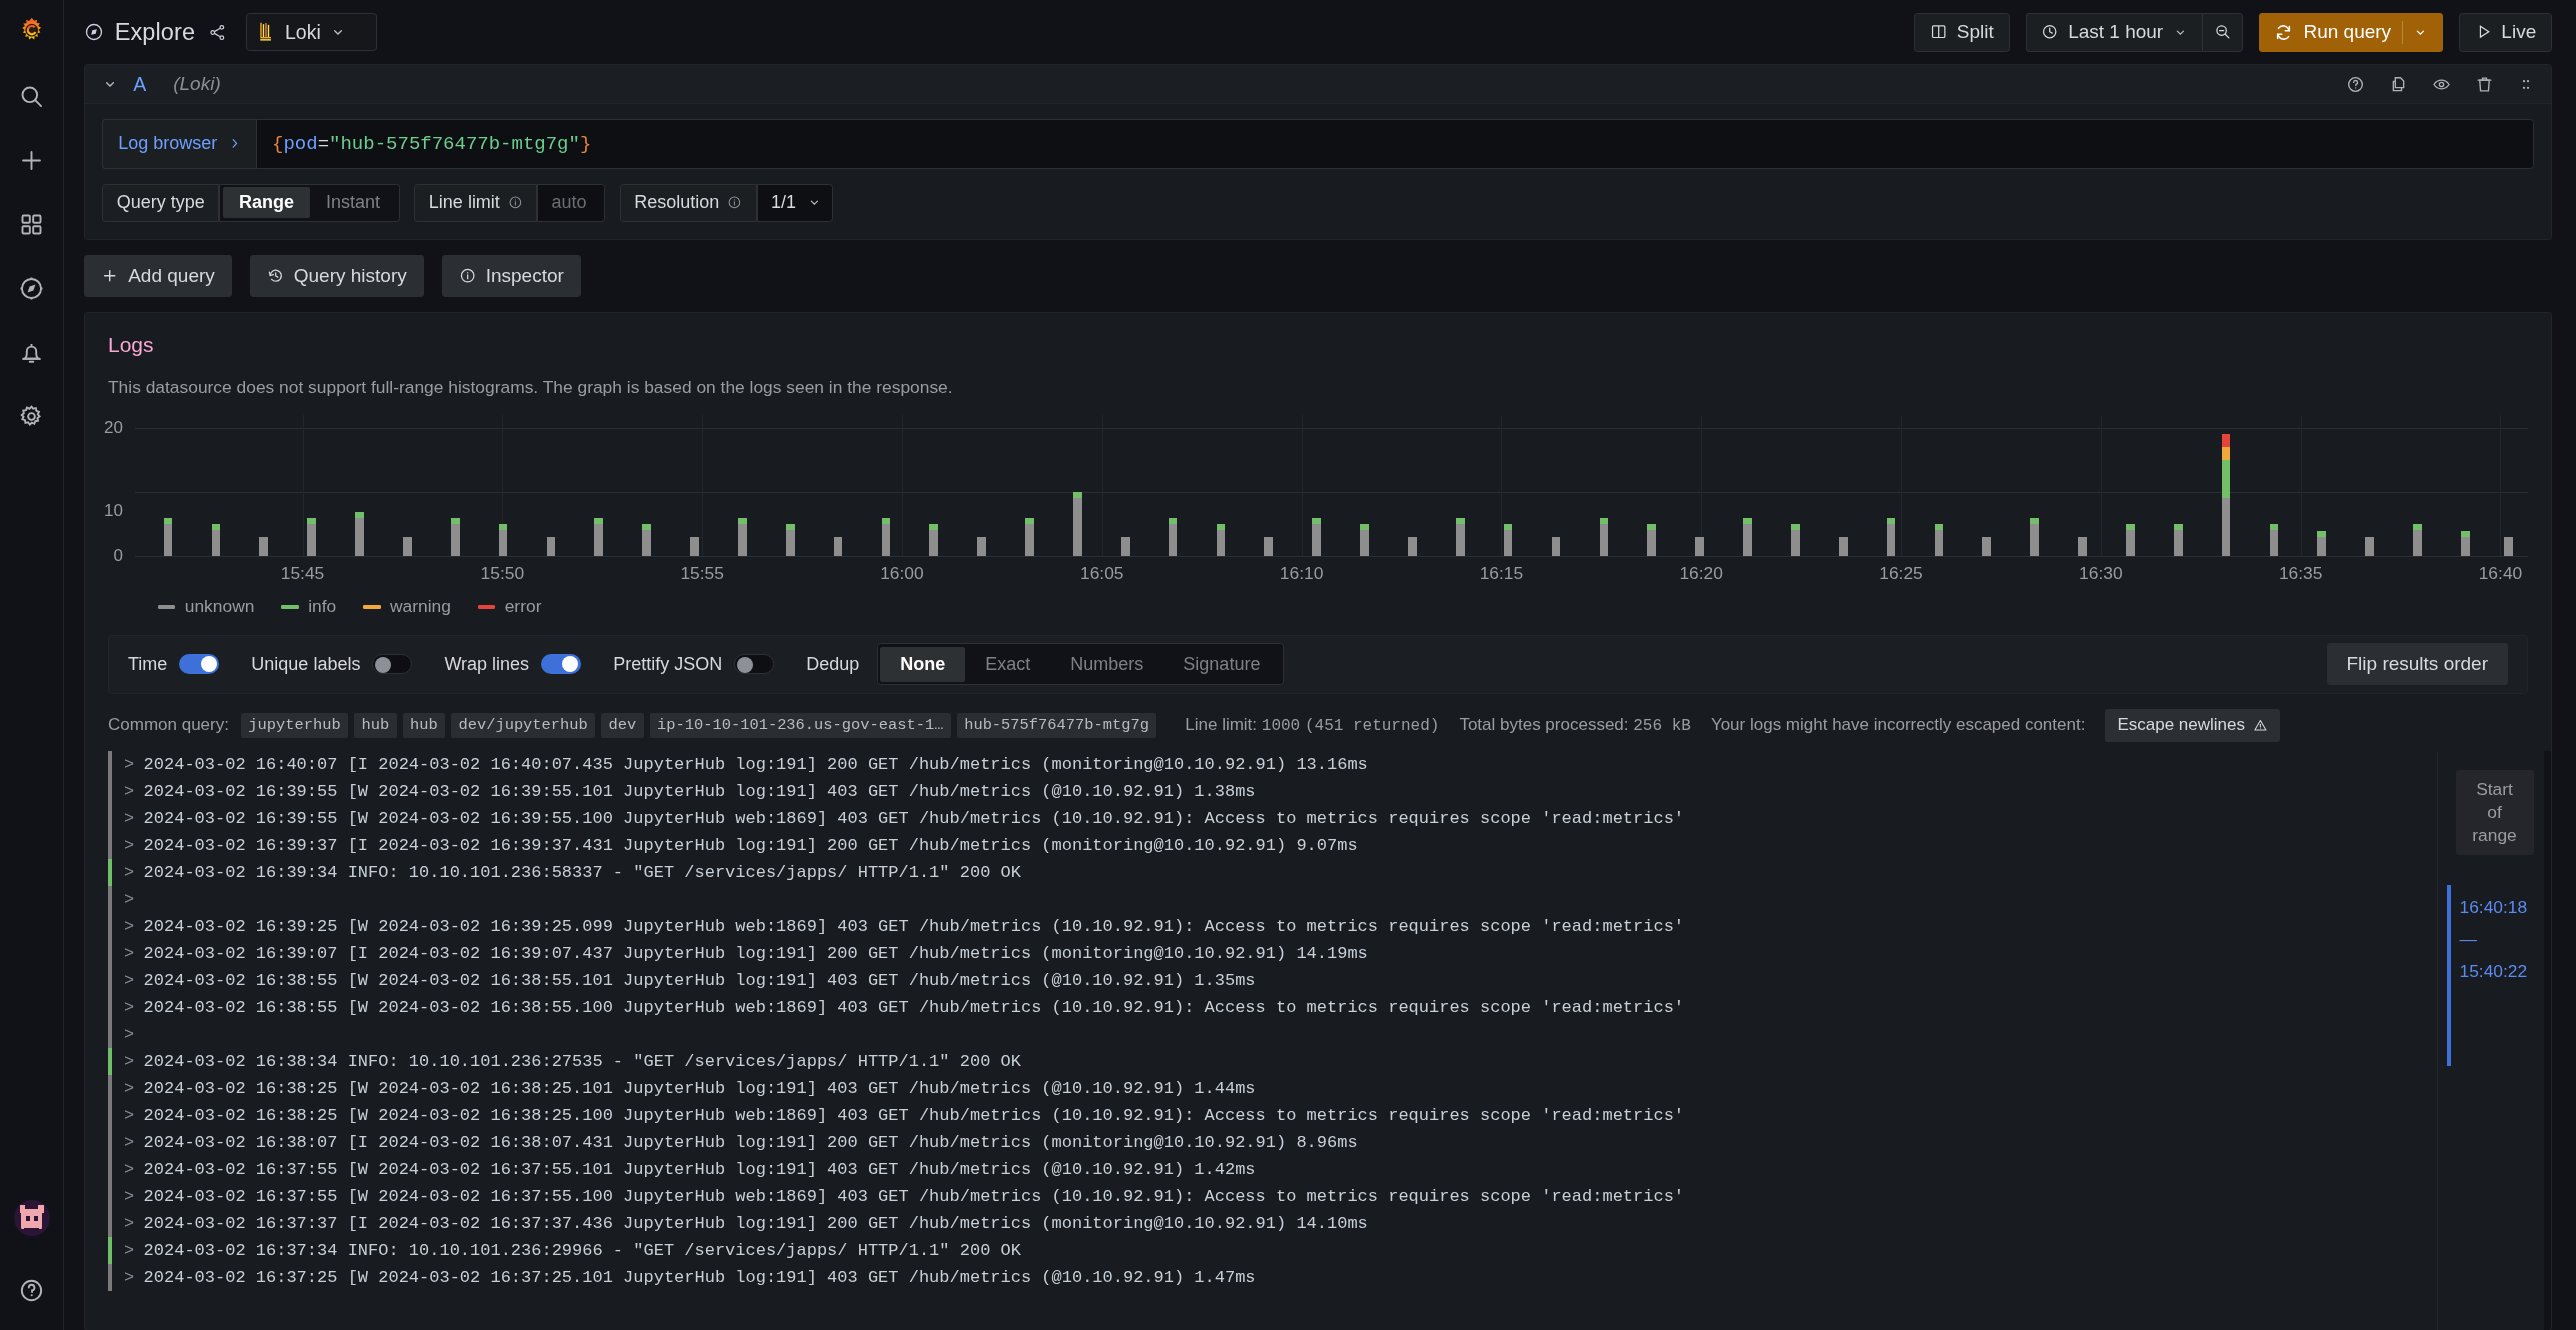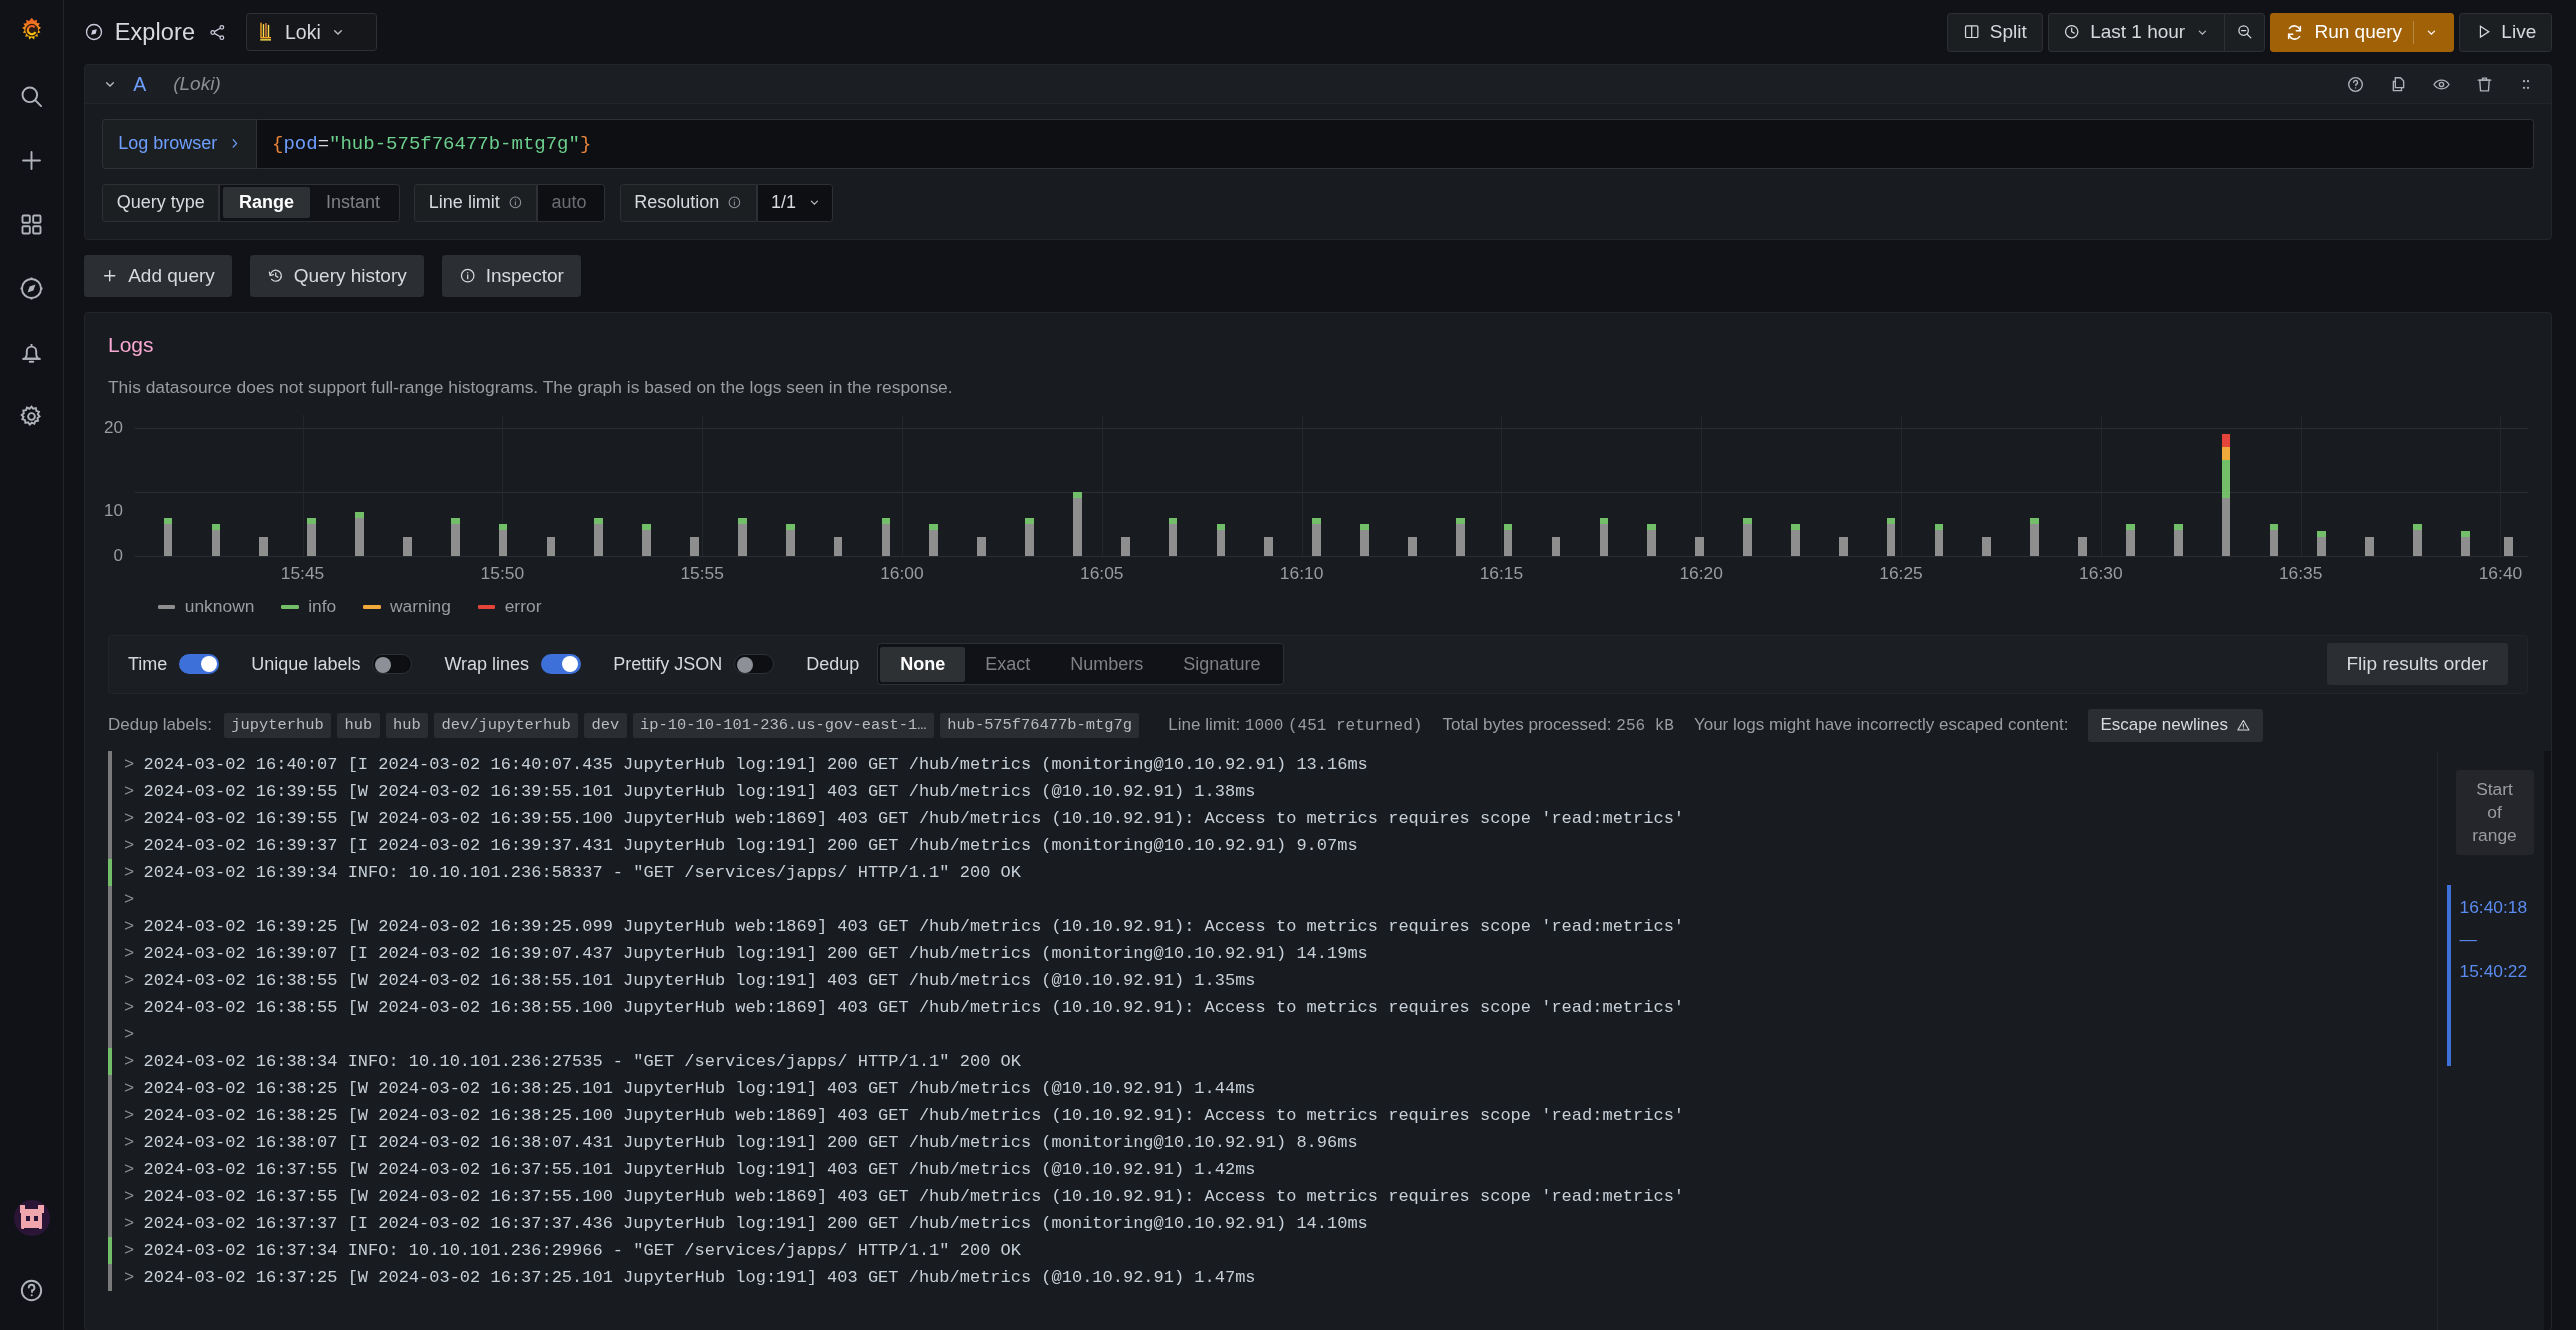--- a/index.html
+++ b/index.html
@@ -60,21 +60,21 @@
     margin-left: 19px;
     height: 38px; min-width: 131px;
     border: 0.7px solid #2e3036; border-radius: 3.4px;
     background: #16171b;
     display: flex; align-items: center; gap: 9.4px;
     padding: 0 10.7px;
   }
   .loki-logo { width: 17.4px; height: 20px; display:block; }
   .ds-name { font-size: 19.5px; color: #d8d9de; }
   .chev { color: #b9bbc1; display:flex; align-items:center; }
-  .tb-right { margin-left: auto; display: flex; align-items: center; gap: 5px; }
+  .tb-right { margin-left: auto; display: flex; align-items: center; gap: 16px; }
   .btn {
     height: 39px; border: 0.7px solid #2e3036; border-radius: 3.4px;
     background: #1c1f22; color: #d8d9de;
     display: flex; align-items: center; gap: 9.4px;
     padding: 0 14.8px; font-size: 19px; white-space: nowrap;
   }
   .btn svg { flex: 0 0 auto; }
   .timegroup { display: flex; align-items: stretch; }
   .timegroup .btn:first-child { border-top-right-radius: 0; border-bottom-right-radius: 0; border-right: none; }
   .timegroup .btn:last-child { border-top-left-radius: 0; border-bottom-left-radius: 0; padding: 0 10.7px; }
@@ -878,21 +878,21 @@
         <div class="dedup-group">
           <div class="dedup-btn active">None</div>
           <div class="dedup-btn">Exact</div>
           <div class="dedup-btn">Numbers</div>
           <div class="dedup-btn">Signature</div>
         </div>
         <div class="flip-btn">Flip results order</div>
       </div>
 
       <div class="meta-row">
-        <span class="meta-label">Dedup labels:</span>
+        <span class="meta-label">Common query:</span>
         <span id="chips" style="display:flex;align-items:center">
             <span class="chip">jupyterhub</span>
             <span class="chip">hub</span>
             <span class="chip">hub</span>
             <span class="chip">dev/jupyterhub</span>
             <span class="chip">dev</span>
             <span class="chip">ip-10-10-101-236.us-gov-east-1…</span>
             <span class="chip">hub-575f76477b-mtg7g</span>
           </span>
         <span class="meta-sep"></span>

